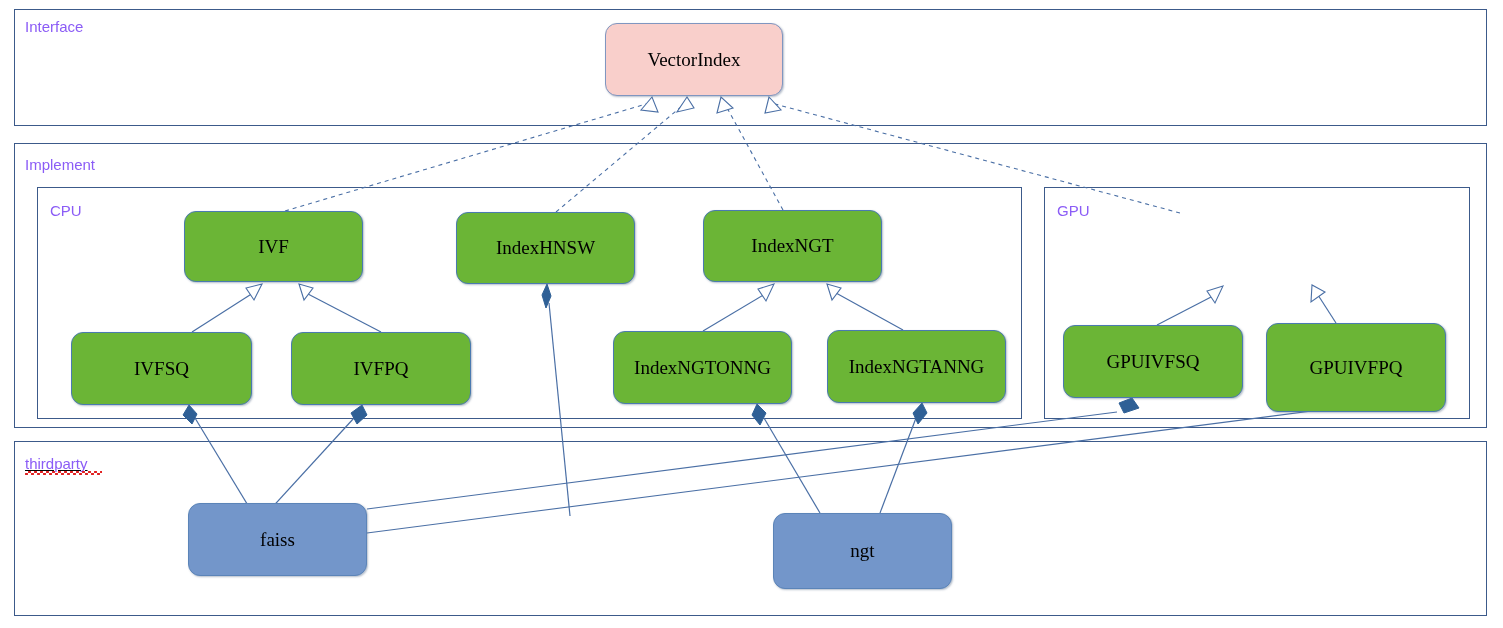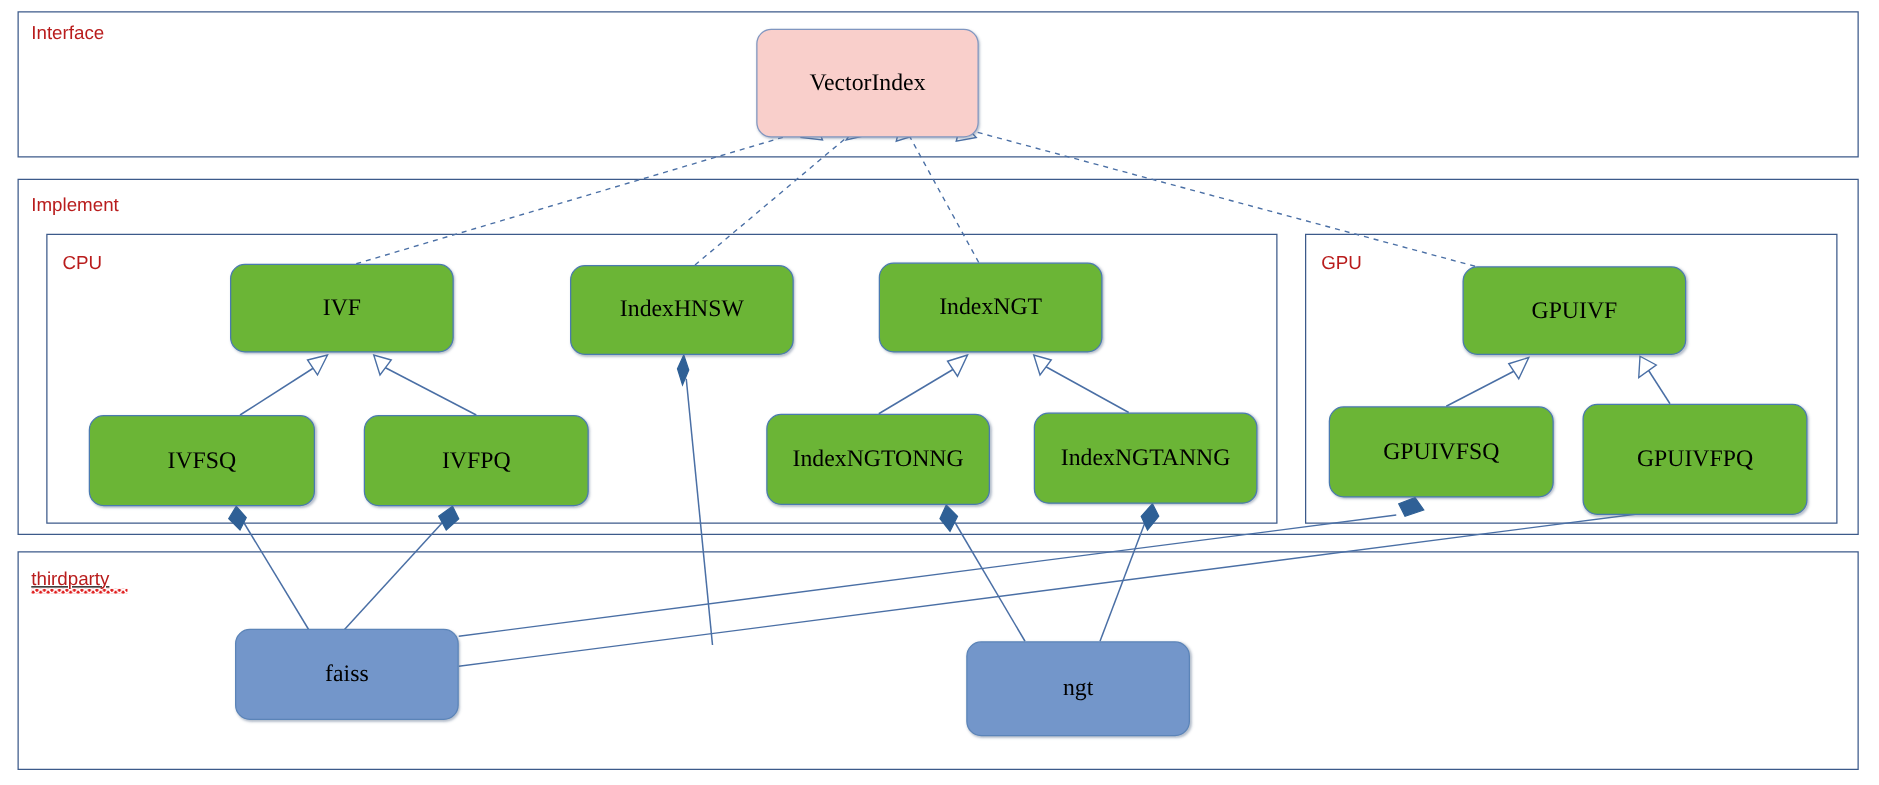--- a/index.html
+++ b/index.html
@@ -21,21 +21,21 @@
   .group-frame {
     position: absolute;
     border: 1px solid #3c5a8a;
     background: transparent;
     box-sizing: border-box;
   }
   .group-label {
     position: absolute;
     font-family: "Liberation Sans", sans-serif;
     font-size: 15px;
-    color: #b91c1c;
+    color: #8b5cf6;
     white-space: nowrap;
     line-height: 1;
   }
   .group-label.spell-error {
     text-decoration: underline;
     text-decoration-color: #000000;
     text-decoration-thickness: 1px;
   }
   .squiggle {
     position: absolute;
@@ -208,39 +208,36 @@
       <line class="edge-line" x1="820" y1="513" x2="764" y2="418"></line>
       <polygon class="arrow-diamond" points="757,404 752,415 760,425 766,413"></polygon>
     </g>
 
     <g>
       <line class="edge-line" x1="880" y1="513" x2="916" y2="418"></line>
       <polygon class="arrow-diamond" points="922,403 913,413 918,424 927,413"></polygon>
     </g>
   </svg>
 
-  <div class="node interface-node" style="left:605px; top:23px; width:178px; height:87px;">
+  <div class="node interface-node" style="left:605px; top:23px; width:178px; height:73px;">
     <span>VectorIndex</span>
   </div>
 
   <div class="node impl-node" style="left:184px; top:211px; width:179px; height:71px;">
     <span>IVF</span>
   </div>
 
   <div class="node impl-node" style="left:456px; top:212px; width:179px; height:72px;">
     <span>IndexHNSW</span>
   </div>
 
   <div class="node impl-node" style="left:703px; top:210px; width:179px; height:72px;">
     <span>IndexNGT</span>
   </div>
 
-  <div class="node impl-node" style="left:1170px; top:213px; width:179px; height:71px;">
-    <span>GPUIVF</span>
-  </div>
 
   <div class="node impl-node" style="left:71px; top:332px; width:181px; height:73px;">
     <span>IVFSQ</span>
   </div>
 
   <div class="node impl-node" style="left:291px; top:332px; width:180px; height:73px;">
     <span>IVFPQ</span>
   </div>
 
   <div class="node impl-node" style="left:613px; top:331px; width:179px; height:73px;">

